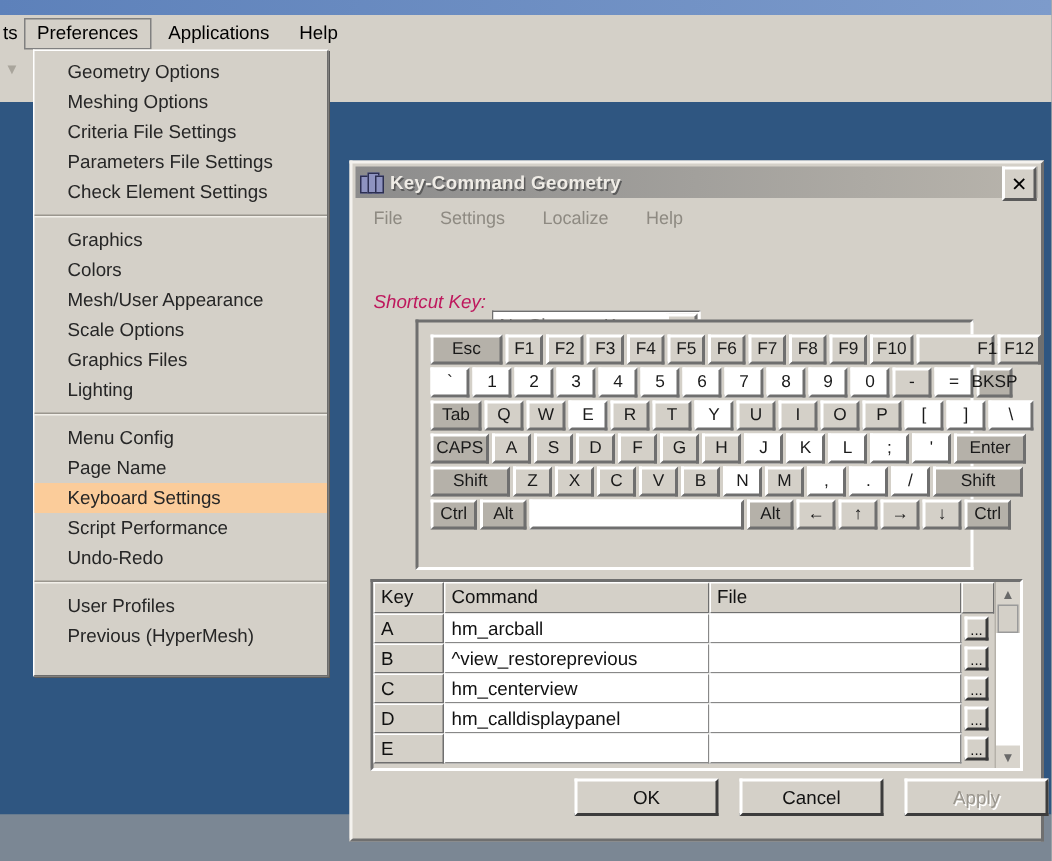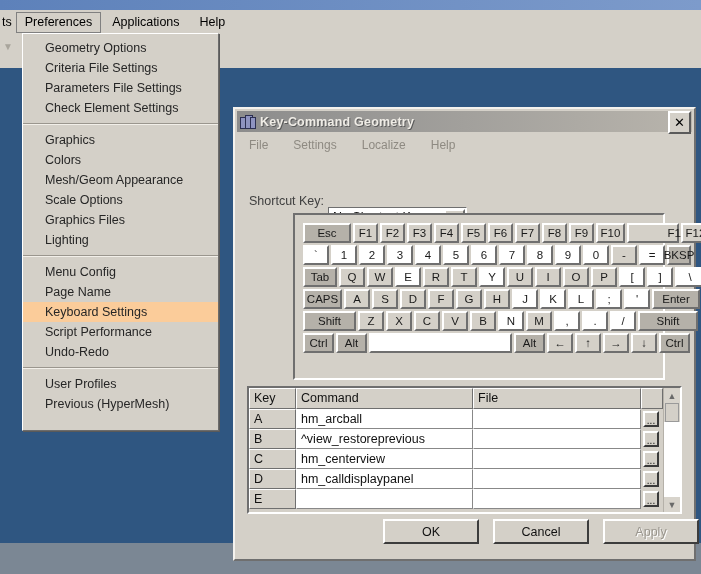--- a/index.html
+++ b/index.html
@@ -45,32 +45,32 @@
   #title-text{font-size:12.5px;font-weight:bold;color:#efece6;letter-spacing:.2px;
     text-shadow:1px 1px 0 #5b5b5b;}
   #close-btn{position:absolute;right:1px;top:0px;width:19px;height:19px;
     background:#d4d0c8;border:2px solid;border-color:#ffffff #5a5a5a #5a5a5a #ffffff;
     display:flex;align-items:center;justify-content:center;font-size:13px;font-weight:bold;color:#000;}
 
   #dlg-menubar{height:20px;display:flex;align-items:center;padding-left:14px;margin-top:3px;}
   .dmb{font-size:12px;color:#8e8a82;margin-right:25px;}
 
   #shortcut-row{display:flex;align-items:center;margin:16px 0 0 14px;}
-  #shortcut-label{font-size:12.5px;color:#404040;margin-right:4px;}
+  #shortcut-label{font-size:12.5px;color:#be185d;margin-right:4px;font-style:italic;}
   #shortcut-combo{display:flex;align-items:stretch;height:21px;
     border:1px solid;border-color:#6f6f6f #ffffff #ffffff #6f6f6f;background:#ffffff;margin-top:36px;}
   #shortcut-value{width:108px;font-size:12.5px;color:#111;padding:2px 3px 0 4px;background:#fff;}
   #shortcut-arrow{width:17px;background:#d4d0c8;border:2px solid;
     border-color:#ffffff #6f6f6f #6f6f6f #ffffff;margin:1px 1px 1px 0;
     display:flex;align-items:center;justify-content:center;}
   #shortcut-arrow i{display:block;width:0;height:0;border-left:4px solid transparent;
     border-right:4px solid transparent;border-top:5px solid #000;}
 
   
-  #kb-frame{position:absolute;left:58px;top:104px;width:368px;height:163px;
+  #kb-frame{position:absolute;left:42px;top:104px;width:368px;height:163px;
     background:#d4d0c8;border:2px solid;border-color:#6f6f6f #ffffff #ffffff #6f6f6f;}
   #kb-inner{position:absolute;left:8px;top:8px;}
   .kb-row{display:flex;margin-bottom:2px;}
   .key{height:20px;margin-right:2px;background:#d4d0c8;
     border:2px solid;border-color:#ffffff #6f6f6f #6f6f6f #ffffff;
     font-size:11.5px;color:#1a1a1a;display:flex;align-items:center;justify-content:center;
     box-sizing:border-box;}
   .key.free{background:#ffffff;}
   .key.mod{background:#b5b1a9;}
 
@@ -118,27 +118,28 @@
 <div id="menubar">
   <span class="mb-item" id="mb-truncated">ts</span>
   <span class="mb-item open">Preferences</span>
   <span class="mb-item">Applications</span>
   <span class="mb-item">Help</span>
 </div>
 <div id="left-arrow-glyph">▼</div>
 
 <div id="pref-menu">
   <div class="menu-item">Geometry Options</div>
+  <div class="menu-item">Meshing Options</div>
   <div class="menu-item">Criteria File Settings</div>
   <div class="menu-item">Parameters File Settings</div>
   <div class="menu-item">Check Element Settings</div>
   <div class="menu-sep"></div>
   <div class="menu-item">Graphics</div>
   <div class="menu-item">Colors</div>
-  <div class="menu-item">Mesh/Geom Appearance</div>
+  <div class="menu-item">Mesh/User Appearance</div>
   <div class="menu-item">Scale Options</div>
   <div class="menu-item">Graphics Files</div>
   <div class="menu-item">Lighting</div>
   <div class="menu-sep"></div>
   <div class="menu-item">Menu Config</div>
   <div class="menu-item">Page Name</div>
   <div class="menu-item hl">Keyboard Settings</div>
   <div class="menu-item">Script Performance</div>
   <div class="menu-item">Undo-Redo</div>
   <div class="menu-sep"></div>

